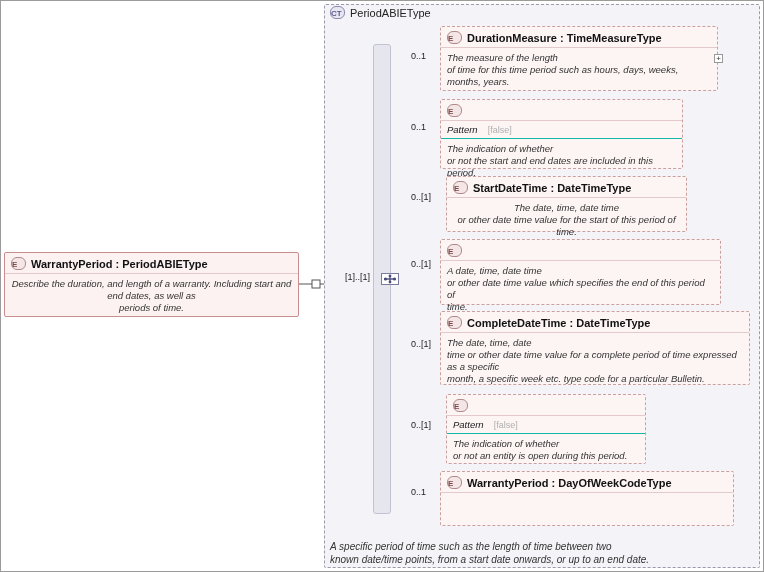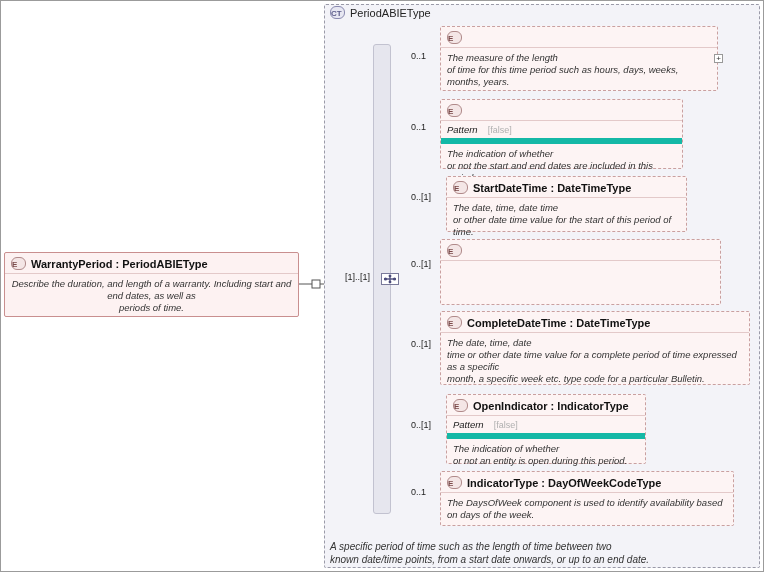--- a/index.html
+++ b/index.html
@@ -61,21 +61,21 @@
     padding:4px 6px 5px 6px;
     font-size:9.5px;
     font-style:italic;
     color:#333;
     line-height:1.25;
   }
   .pattern-row{
     display:flex;align-items:center;gap:10px;
     padding:3px 6px 3px 6px;
     font-size:9.5px;
-    border-bottom:6px solid #14b8a6;
+    border-bottom:1px solid #14b8a6;
   }
   .pattern-row .pk{font-style:italic;color:#222;}
   .pattern-row .pv{color:#b0b0b0;font-size:9px;}
 
   
   #root-box{left:4px;top:252px;width:295px;height:65px;}
 
   
   .seq-bar{
     position:absolute;
@@ -165,20 +165,21 @@
       <span class="t">WarrantyPeriod : PeriodABIEType</span>
     </div>
     <div class="elem-sep"></div>
     <div class="elem-doc" style="white-space:pre-line;text-align:center;">Describe the duration, and length of a warranty.  Including start and end dates, as well as
 periods of time.</div>
   </div>
 
   <div class="elem-box dashed" style="left:440px;top:26px;width:278px;height:65px;">
     <div class="elem-title">
       <span class="badge">E</span>
+      <span class="t">DurationMeasure : TimeMeasureType</span>
     </div>
     <div class="elem-sep"></div>
     <div class="elem-doc" style="white-space:pre-line;">The measure of the length
 of time for this time period such as hours, days, weeks, months, years.</div>
   </div>
   <div class="card" style="left:411px;top:51px;">0..1</div>
   <div class="plus-box" style="left:714px;top:54px;">+</div>
 
   <div class="elem-box dashed" style="left:440px;top:99px;width:243px;height:70px;">
     <div class="elem-title">
@@ -193,67 +194,68 @@
 or not the start and end dates are included in this period.</div>
   </div>
   <div class="card" style="left:411px;top:122px;">0..1</div>
 
   <div class="elem-box dashed" style="left:446px;top:176px;width:241px;height:56px;">
     <div class="elem-title">
       <span class="badge">E</span>
       <span class="t">StartDateTime : DateTimeType</span>
     </div>
     <div class="elem-sep"></div>
-    <div class="elem-doc" style="white-space:pre-line;">The date, time, date time
+    <div class="elem-doc" style="white-space:pre-line;text-align:center;">The date, time, date time
 or other date time value for the start of this period of time.</div>
   </div>
   <div class="card" style="left:411px;top:192px;">0..[1]</div>
 
   <div class="elem-box dashed" style="left:440px;top:239px;width:281px;height:66px;">
     <div class="elem-title">
       <span class="badge">E</span>
     </div>
     <div class="elem-sep"></div>
+    <div class="elem-doc" style="white-space:pre-line;">A date, time, date time
+  or other date time value which specifies the end of this period of
+time.</div>
   </div>
   <div class="card" style="left:411px;top:259px;">0..[1]</div>
 
   <div class="elem-box dashed" style="left:440px;top:311px;width:310px;height:74px;">
     <div class="elem-title">
       <span class="badge">E</span>
       <span class="t">CompleteDateTime : DateTimeType</span>
     </div>
     <div class="elem-sep"></div>
     <div class="elem-doc" style="white-space:pre-line;">The date, time, date
 time or other date time value for a complete period of time expressed as a specific
 month, a specific week etc. type code for a particular Bulletin.</div>
   </div>
   <div class="card" style="left:411px;top:339px;">0..[1]</div>
 
   <div class="elem-box dashed" style="left:446px;top:394px;width:200px;height:70px;">
     <div class="elem-title">
       <span class="badge">E</span>
-      <span class="t">OpenIndicator : IndicatorType</span>
     </div>
     <div class="elem-sep"></div>
     <div class="pattern-row">
       <span class="pk">Pattern</span>
       <span class="pv">[false]</span>
     </div>
     <div class="elem-doc" style="white-space:pre-line;">The indication of whether
 or not an entity is open during this period.</div>
   </div>
   <div class="card" style="left:411px;top:420px;">0..[1]</div>
 
   <div class="elem-box dashed" style="left:440px;top:471px;width:294px;height:55px;">
     <div class="elem-title">
       <span class="badge">E</span>
-      <span class="t">IndicatorType : DayOfWeekCodeType</span>
-    </div>
-    <div class="elem-sep"></div>
-    <div class="elem-doc" style="white-space:pre-line;">The DaysOfWeek component is used to identify availability based on days of the week.</div>
+      <span class="t">WarrantyPeriod : DayOfWeekCodeType</span>
+    </div>
+    <div class="elem-sep"></div>
   </div>
   <div class="card" style="left:411px;top:487px;">0..1</div>
 
   <div class="footer-note" style="white-space:pre-line;">A specific period of time such as the length of time between two
 known date/time points, from a start date onwards, or up to an end date.</div>
 
   <div class="frame"></div>
 </div>
 
 </body></html>

